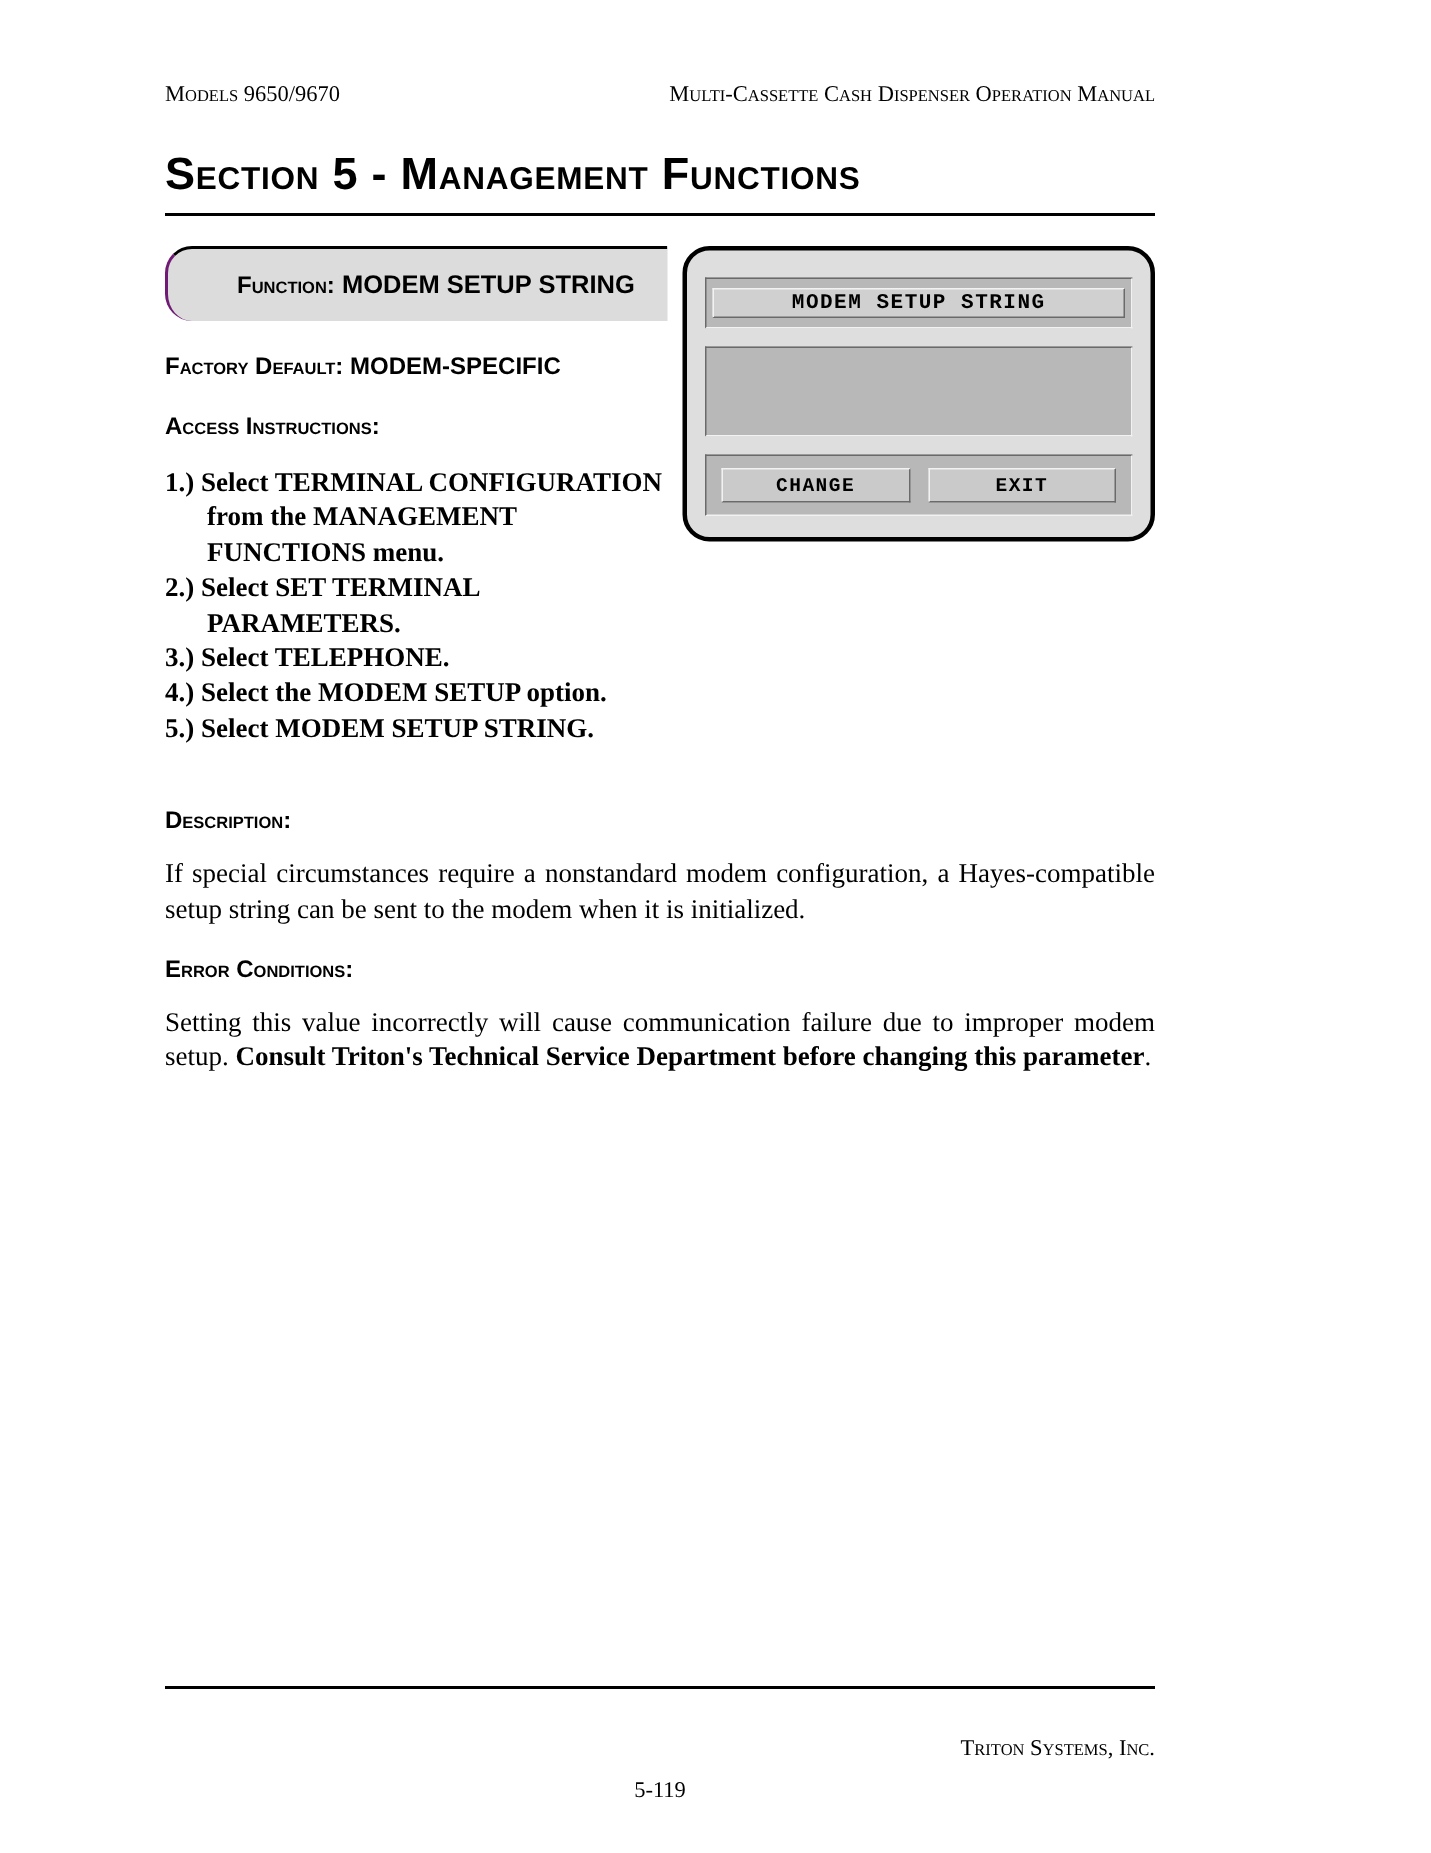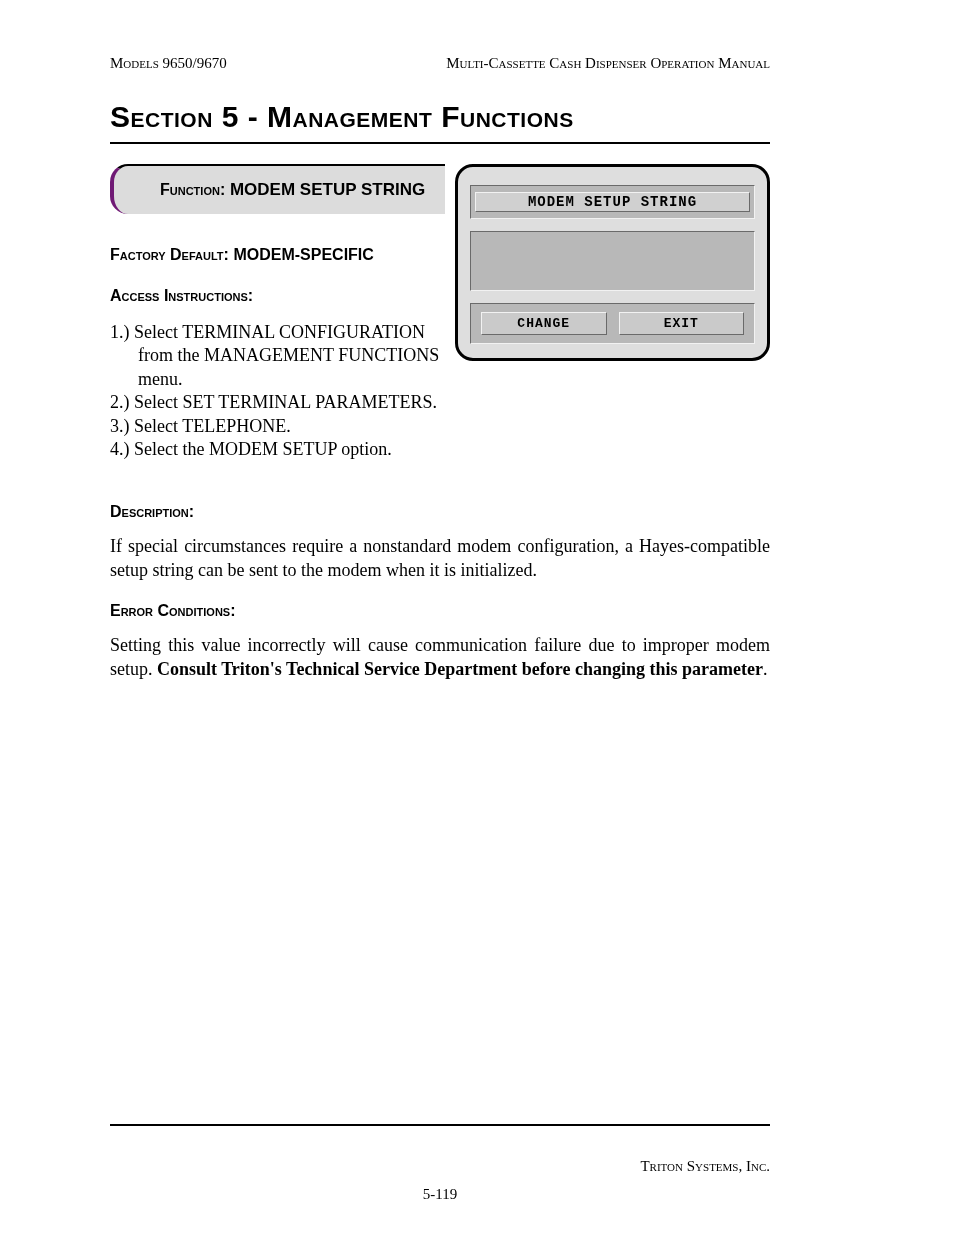--- a/index.html
+++ b/index.html
@@ -42,29 +42,29 @@
     align-items: flex-start;
     gap: 10px;
   }
   .left-col {
     flex: 1;
     min-width: 0;
   }
   .function-tab {
     background: #dcdcdc;
     border: 2px solid #000;
-    border-left: 4px solid #701a75;
+    border-left: 2px solid #701a75;
     border-bottom: none;
     border-right: none;
     border-radius: 18px 0 0 18px;
     padding: 14px 10px 14px 46px;
     font-family: Arial, Helvetica, sans-serif;
     font-weight: bold;
     font-size: 17px;
-    margin-bottom: 30px;
+    margin-bottom: 19px;
     white-space: nowrap;
   }
   .function-tab .fn-label {
     font-variant: small-caps;
     font-size: 16px;
   }
   .sc-label {
     font-family: Arial, Helvetica, sans-serif;
     font-weight: bold;
     font-variant: small-caps;
@@ -78,20 +78,21 @@
   }
   .steps {
     margin: 0 0 20px 0;
     padding: 0;
     list-style: none;
   }
   .steps li {
     padding-left: 28px;
     text-indent: -28px;
     line-height: 1.3;
+    font-weight: bold;
   }
   .body-para {
     text-align: justify;
     margin: 14px 0 20px 0;
     line-height: 1.3;
   }
   .warning-bold {
     font-weight: bold;
   }
   
@@ -220,20 +221,21 @@
         <span class="sc-label" style="font-variant:normal;">MODEM-SPECIFIC</span>
       </div>
 
       <div class="sc-label access-instr-label">Access Instructions:</div>
 
       <ul class="steps">
         <li>1.)  Select TERMINAL CONFIGURATION from the MANAGEMENT FUNCTIONS menu.</li>
         <li>2.)  Select SET TERMINAL PARAMETERS.</li>
         <li>3.)  Select TELEPHONE.</li>
         <li>4.)  Select the MODEM SETUP option.</li>
+        <li>5.)  Select MODEM SETUP STRING.</li>
       </ul>
 
     </div>
 
     <div class="atm-screen">
       <div class="atm-inner-panel small">
         <div class="atm-field-line atm-title-field">MODEM SETUP STRING</div>
       </div>
       <div class="atm-blank-area"></div>
       <div class="atm-button-row">

